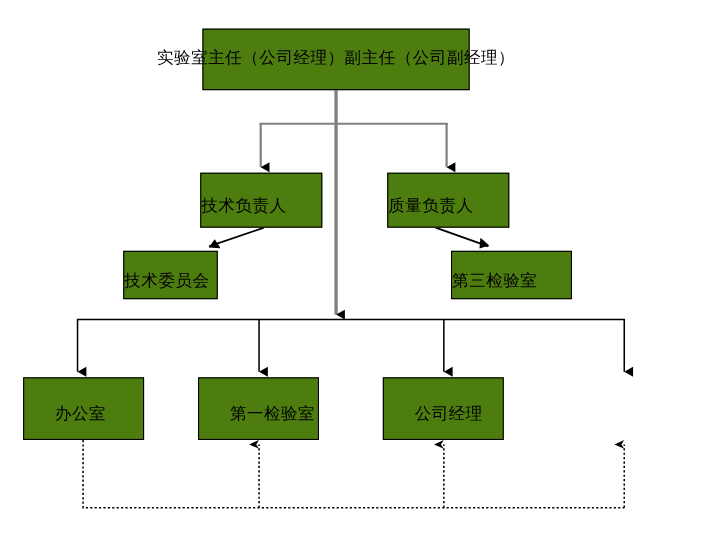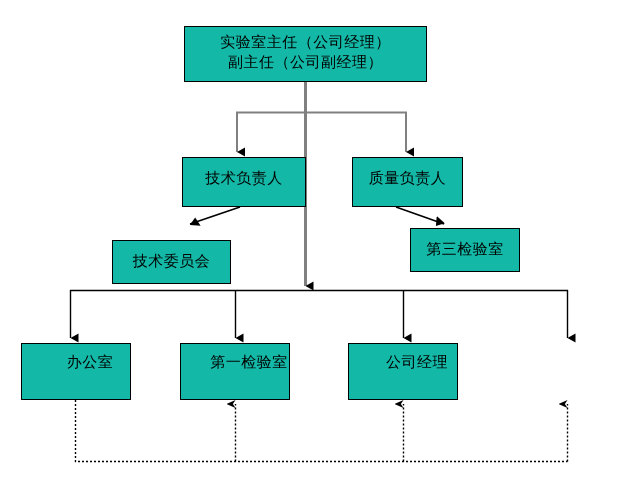--- a/index.html
+++ b/index.html
@@ -22,23 +22,23 @@
     position: absolute;
     left: 0;
     top: 0;
     width: 643px;
     height: 491px;
   }
   .node-box {
     position: absolute;
     box-sizing: border-box;
     border: 1px solid #000000;
-    background: #14b8a6;
+    background: #4d7c0f;
     display: flex;
-    flex-direction: column;
+    flex-direction: row;
     align-items: center;
     z-index: 5;
   }
   .node-label {
     font-size: 15px;
     line-height: 20px;
     color: #000000;
     white-space: nowrap;
     letter-spacing: 0.5px;
   }
@@ -49,23 +49,23 @@
     width: 243px;
     height: 56px;
     justify-content: center;
     padding-bottom: 4px;
   }
   
   .box-level2, .box-level3 {
     justify-content: flex-start;
     padding-top: 10px;
   }
-  #node-tech-lead   { left: 182px; top: 157px; width: 124px; height: 50px; }
+  #node-tech-lead   { left: 182px; top: 157px; width: 111px; height: 50px; }
   #node-quality-lead{ left: 352px; top: 157px; width: 111px; height: 50px; text-align: center; }
-  #node-tech-committee   { left: 112px; top: 240px; width: 119px; height: 44px; }
+  #node-tech-committee   { left: 112px; top: 228px; width: 86px; height: 44px; }
   #node-quality-supervise{ left: 410px; top: 228px; width: 110px; height: 44px; }
   
   .box-dept {
     top: 343px;
     width: 110px;
     height: 57px;
     justify-content: flex-start;
     padding-top: 8px;
     padding-left: 28px;
   }

